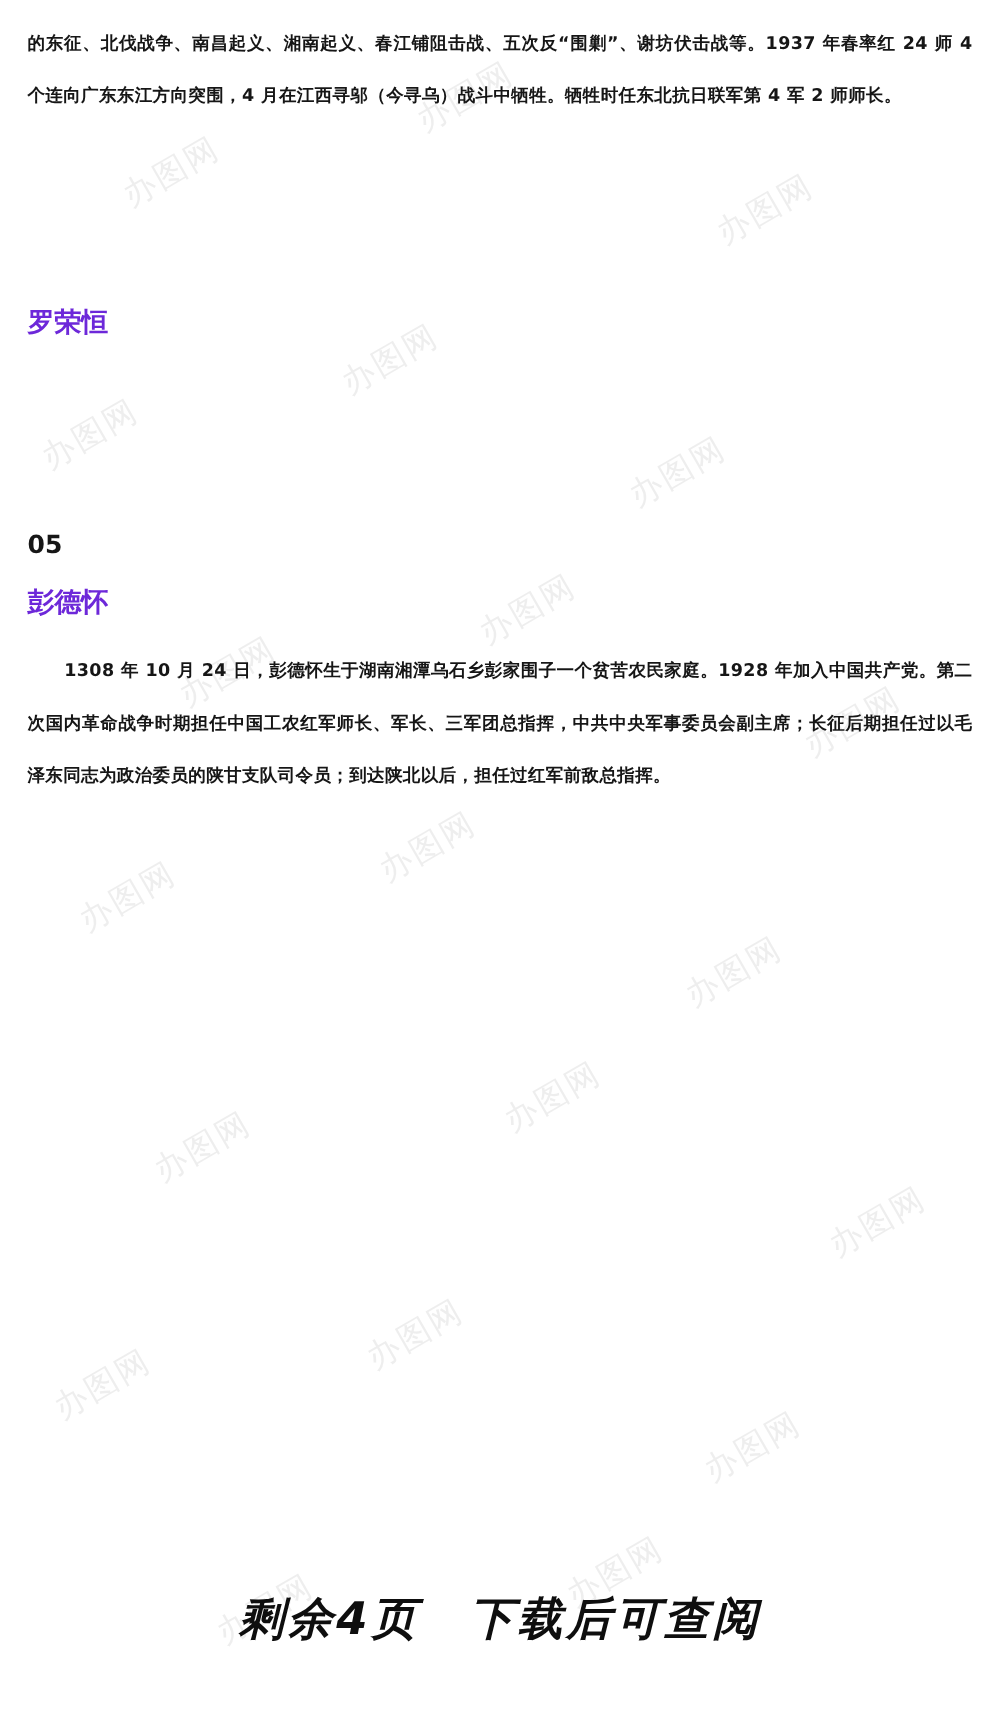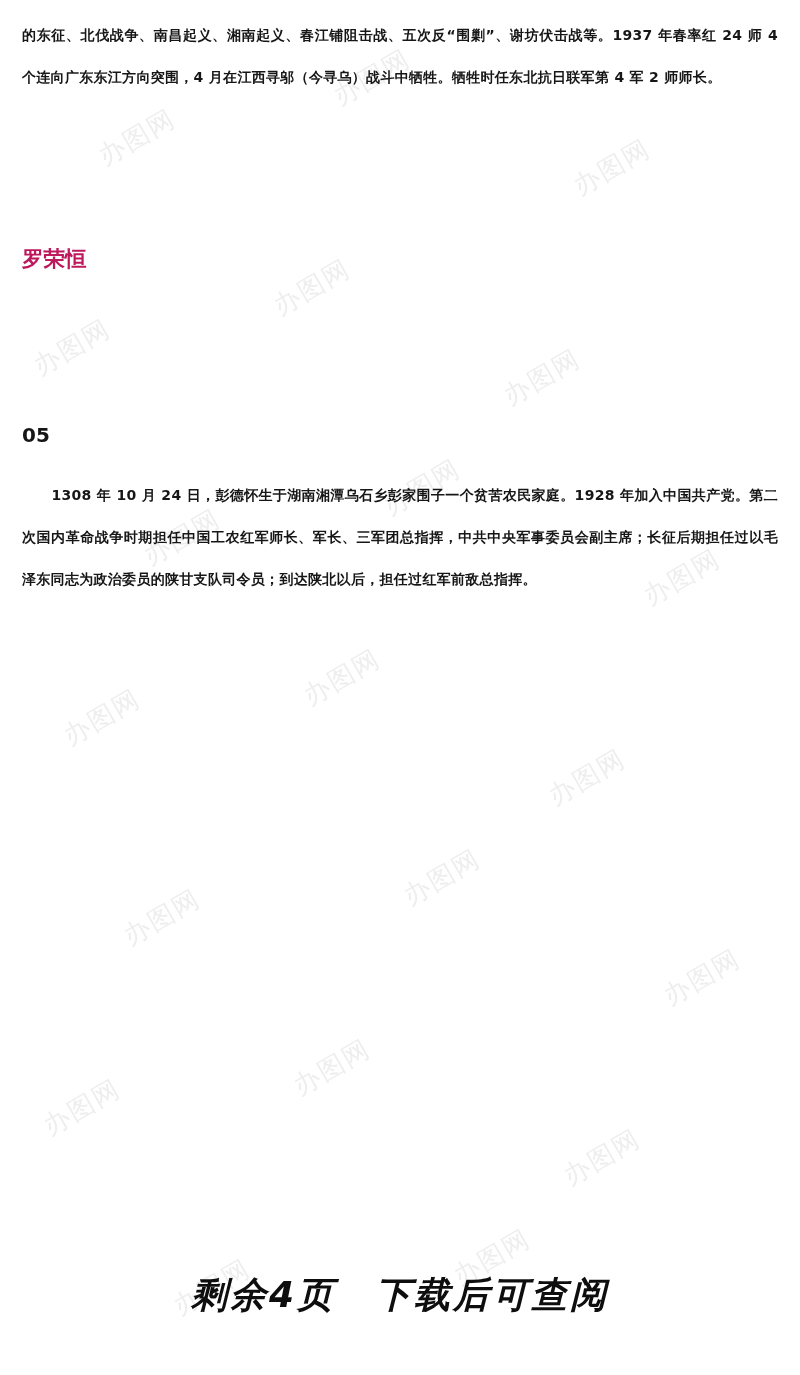--- a/index.html
+++ b/index.html
@@ -68,21 +68,21 @@
     font-size: 20px;
     font-weight: 600;
     line-height: 30px;
     color: #161616;
     margin: 0;
   }
   .section-name {
     font-size: 21.5px;
     font-weight: 600;
     line-height: 42px;
-    color: #be185d;
+    color: #6d28d9;
     margin: 0;
   }
 
   .footer-note {
     position: absolute;
     left: 0;
     right: 0;
     bottom: 55px;
     text-align: center;
     z-index: 20;
@@ -133,20 +133,21 @@
       <div class="gap-sm"></div>
       <p class="section-name">罗荣恒</p>
       <div class="gap-sm"></div>
     </div>
 
     <div class="gap-lg"></div>
 
     <div>
       <p class="section-number">05</p>
       <div class="gap-sm"></div>
+      <p class="section-name">彭德怀</p>
       <div class="gap-sm"></div>
       <p class="body-text indent">1308 年 10 月 24 日，彭德怀生于湖南湘潭乌石乡彭家围子一个贫苦农民家庭。1928 年加入中国共产党。第二次国内革命战争时期担任中国工农红军师长、军长、三军团总指挥，中共中央军事委员会副主席；长征后期担任过以毛泽东同志为政治委员的陕甘支队司令员；到达陕北以后，担任过红军前敌总指挥。</p>
     </div>
 
   </div>
 
   <div class="footer-note">
     <span>剩余4页　下载后可查阅</span>
   </div>
 

